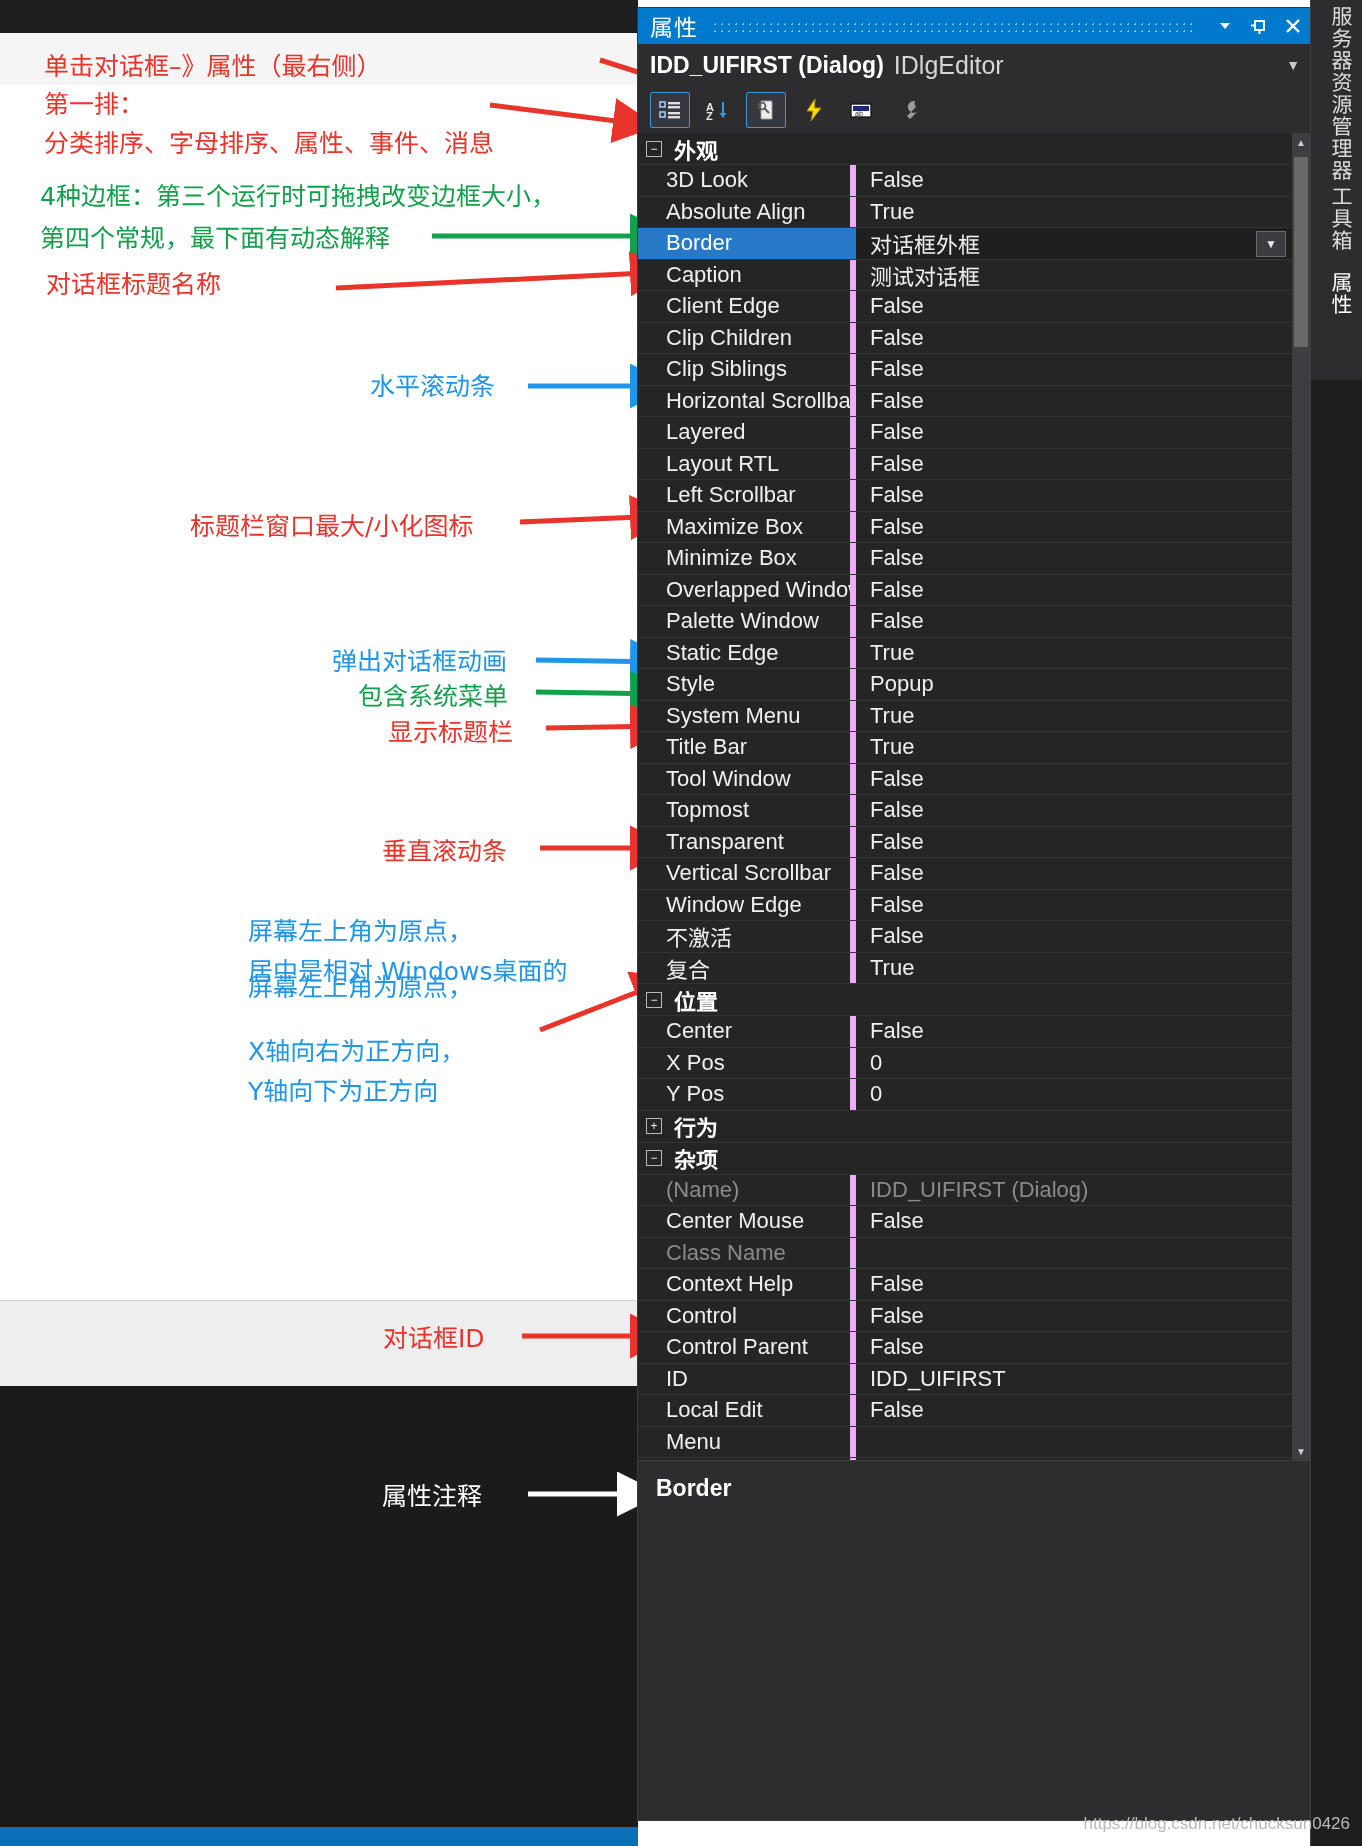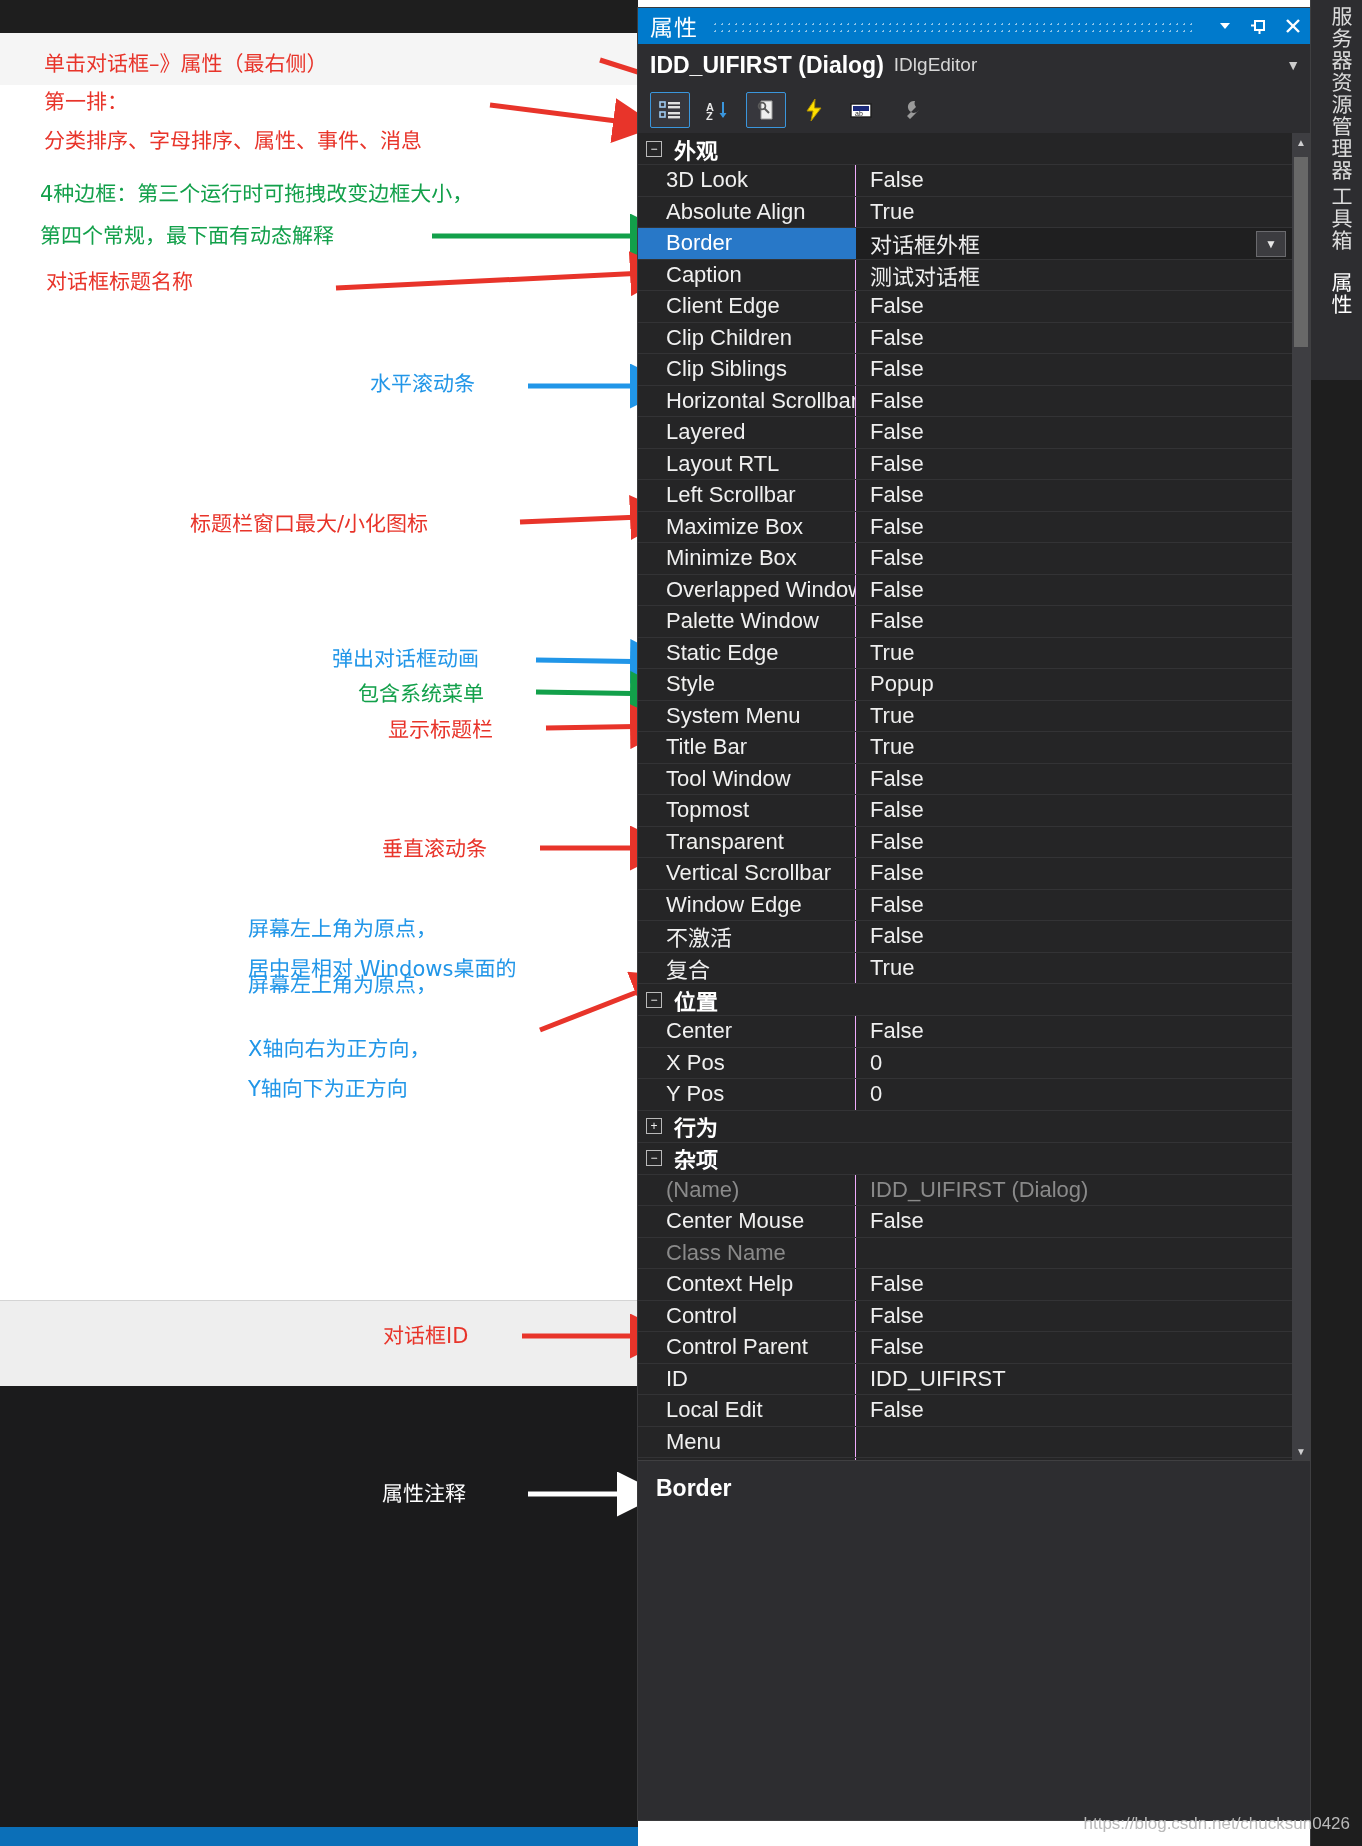--- a/index.html
+++ b/index.html
@@ -38,21 +38,21 @@
   }
   #left-bottom-accent{
     position:absolute;left:0;top:1827px;width:638px;height:19px;
     background:#0b6fb8;
   }
 
   
   .anno{
     position:absolute;white-space:pre;
     font-family:"DejaVu Sans","Liberation Sans",sans-serif;
-    font-size:21px;line-height:1.35;
+    font-size:25px;line-height:1.35;
   }
   .anno.red{color:#e8342a;}
   .anno.green{color:#12a04a;}
   .anno.blue{color:#2196e8;}
 
   
   #arrow-layer{
     position:absolute;left:0;top:0;width:1362px;height:1846px;
     pointer-events:none;
   }
@@ -84,21 +84,21 @@
   }
   #props-subheader{
     position:absolute;left:0;top:36px;width:672px;height:42px;
     background:#2d2d30;display:flex;align-items:center;
   }
   #props-obj-name{
     color:#ffffff;font-weight:bold;font-size:23px;padding-left:12px;
     font-family:"Liberation Sans",sans-serif;
   }
   #props-obj-type{
-    color:#d6d6d6;font-size:19px;padding-left:10px;
+    color:#d6d6d6;font-size:25px;padding-left:10px;
     font-family:"Liberation Sans",sans-serif;
   }
   #props-obj-caret{
     margin-left:auto;color:#cccccc;font-size:14px;padding-right:10px;
   }
   #props-toolbar{
     position:absolute;left:0;top:78px;width:672px;height:47px;
     background:#2d2d30;display:flex;align-items:center;padding-left:12px;
     gap:8px;border-bottom:1px solid #3f3f41;
   }
@@ -115,21 +115,21 @@
   }
   .row{
     height:30.5px;display:flex;align-items:center;
     border-bottom:1px solid #333335;
     font-family:"Liberation Sans",sans-serif;
     font-size:22px;
   }
   .row .nm{
     width:218px;padding-left:28px;color:#f0f0f0;
     white-space:nowrap;overflow:hidden;
-    border-right:1px solid #f0abfc;
+    border-right:6px solid #f0abfc;
     height:100%;display:flex;align-items:center;box-sizing:border-box;
   }
   .row .vl{
     flex:1;padding-left:14px;color:#efefef;white-space:nowrap;overflow:hidden;
     height:100%;display:flex;align-items:center;
   }
   .row.dim .nm,.row.dim .vl{color:#8a8a8a;}
   .row.sel{background:#1f1f20;}
   .row.sel .nm{background:#2878c8;color:#ffffff;border-right-color:#2878c8;}
   .row.sel .vl{position:relative;padding-right:52px;}

